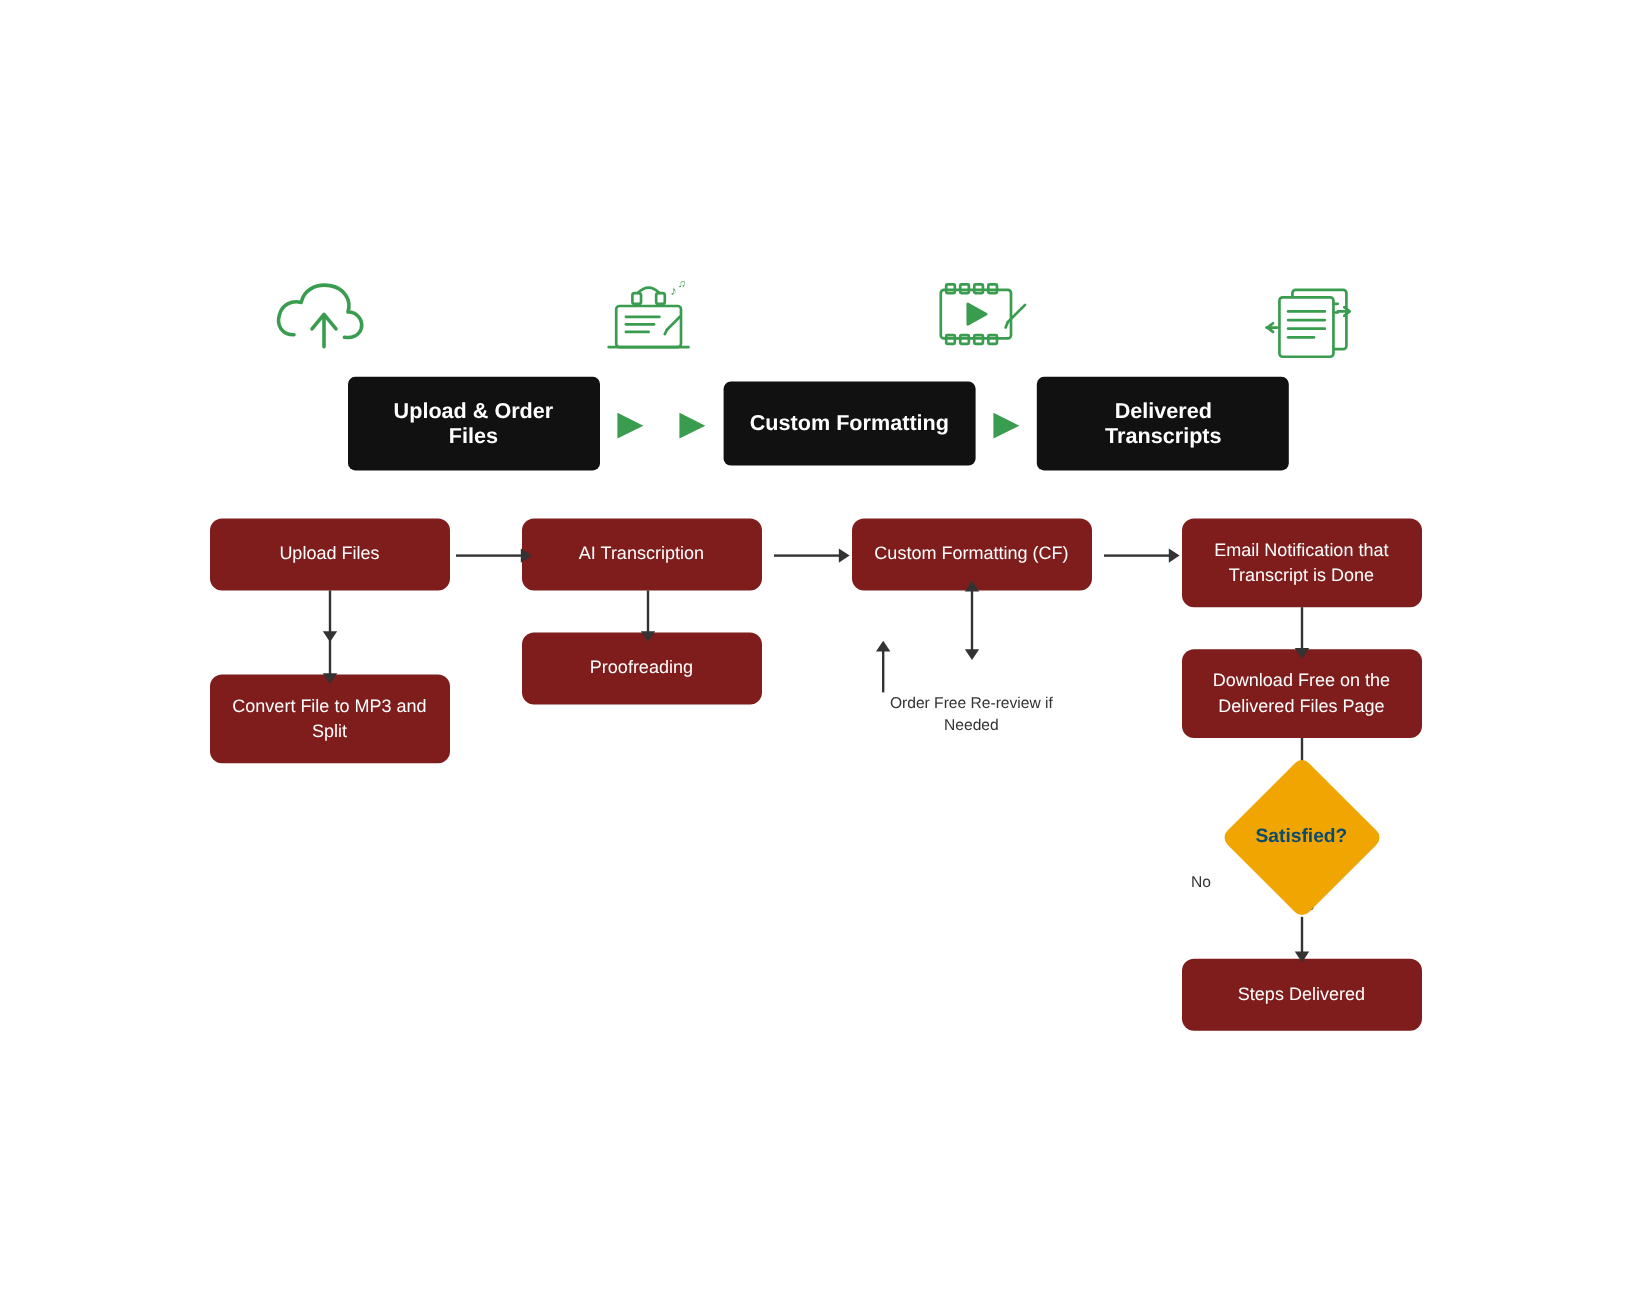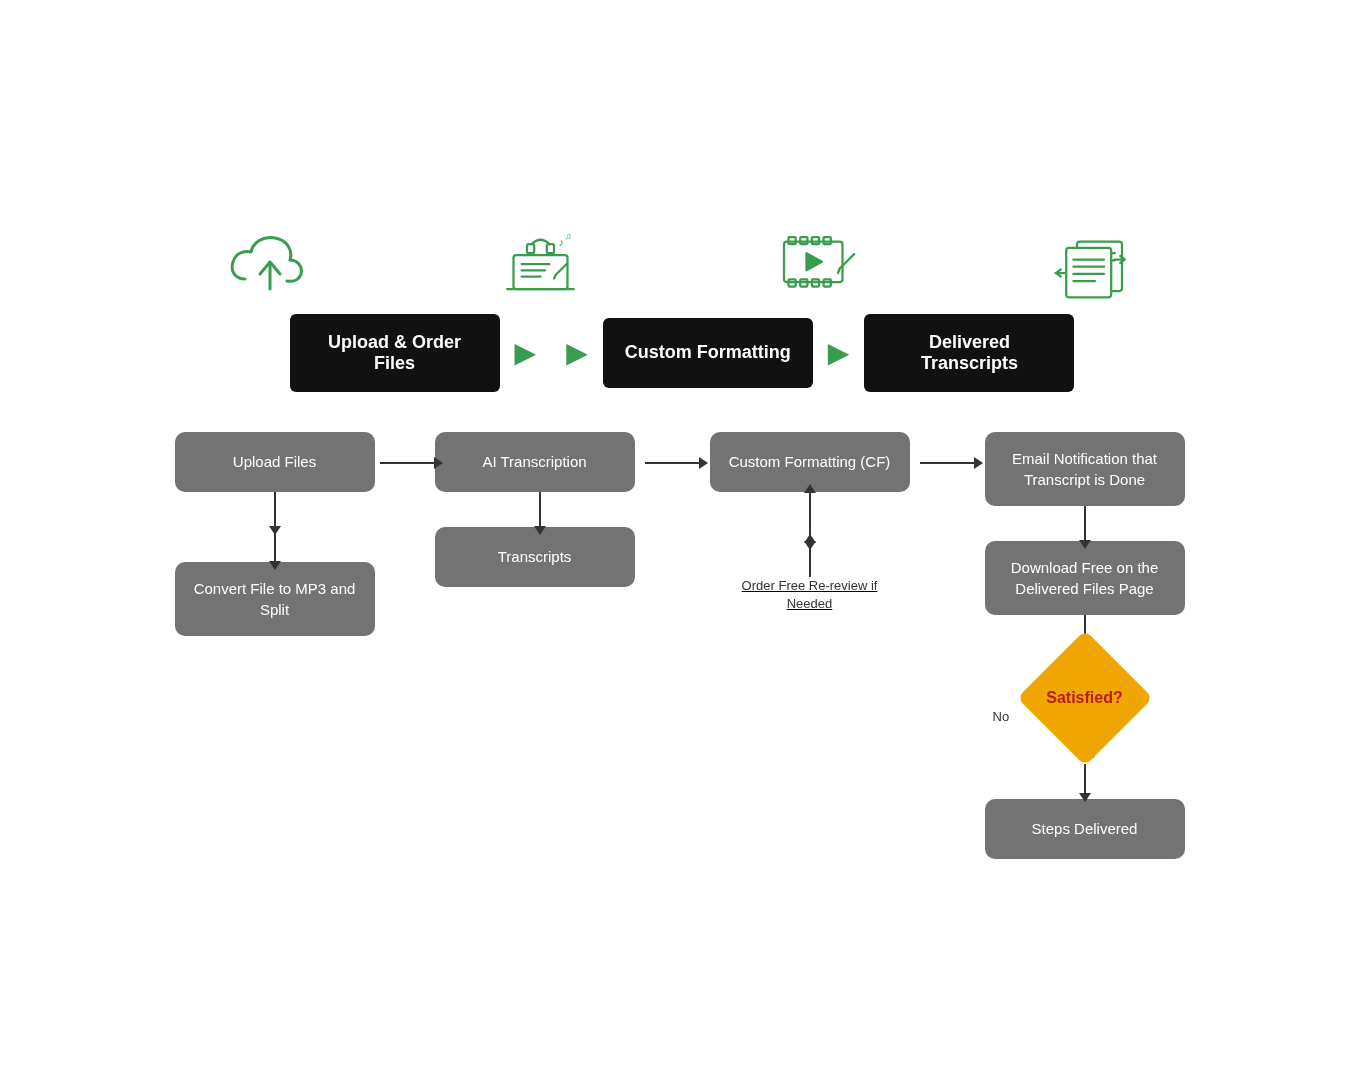--- a/index.html
+++ b/index.html
@@ -59,21 +59,21 @@
     }
     .header-arrow {
       color: #3a9c4e;
       font-size: 36px;
       margin: 0 8px;
       line-height: 1;
     }
 
     
     .green-box {
-      background: #737373;
+      background: #7f1d1d;
       color: #fff;
       text-align: center;
       padding: 16px 14px;
       border-radius: 10px;
       font-size: 15px;
       width: 200px;
       min-height: 60px;
       display: flex;
       align-items: center;
       justify-content: center;
@@ -220,21 +220,21 @@
         <div style="position:absolute;right:-8px;top:-5px;border-top:6px solid transparent;border-bottom:6px solid transparent;border-left:9px solid #333;"></div>
       </div>
     </div>
 
     <div style="display:flex;flex-direction:column;align-items:flex-start;width:210px;">
       <div class="green-box">
         <span>AI Transcription</span>
       </div>
       <div class="arrow-down" style="height:35px;"></div>
       <div class="green-box">
-        <span>Transcripts</span>
+        <span>Proofreading</span>
       </div>
     </div>
 
     <div style="display:flex;align-items:flex-start;padding-top:30px;width:55px;">
       <div style="width:55px;height:2px;background:#333;position:relative;">
         <div style="position:absolute;right:-8px;top:-5px;border-top:6px solid transparent;border-bottom:6px solid transparent;border-left:9px solid #333;"></div>
       </div>
     </div>
 
     <div style="display:flex;flex-direction:column;align-items:center;width:220px;">
@@ -242,21 +242,21 @@
         <span>Custom Formatting (CF)</span>
       </div>
 
       <div style="display:flex;flex-direction:column;align-items:center;height:50px;justify-content:center;">
         <div style="width:2px;height:50px;background:#333;position:relative;margin:0 auto;">
           <div style="position:absolute;top:-8px;left:-5px;border-left:6px solid transparent;border-right:6px solid transparent;border-bottom:9px solid #333;"></div>
           <div style="position:absolute;bottom:-8px;left:-5px;border-left:6px solid transparent;border-right:6px solid transparent;border-top:9px solid #333;"></div>
         </div>
       </div>
 
-      <div style="display:flex;flex-direction:column;align-items:center;margin-top:0;text-decoration:underline;">
+      <div style="display:flex;flex-direction:column;margin-top:0;">
         <div style="width:2px;height:35px;background:#333;position:relative;">
           <div style="position:absolute;top:-8px;left:-5px;border-left:6px solid transparent;border-right:6px solid transparent;border-bottom:9px solid #333;"></div>
         </div>
         <div style="font-size:13px;color:#333;text-align:center;width:150px;line-height:1.4;">
           <span>Order Free Re-review if Needed</span>
         </div>
       </div>
     </div>
 
     <div style="display:flex;align-items:flex-start;padding-top:30px;width:55px;">
@@ -270,25 +270,25 @@
         <span>Email Notification that Transcript is Done</span>
       </div>
       <div class="arrow-down" style="height:35px;"></div>
       <div class="green-box">
         <span>Download Free on the Delivered Files Page</span>
       </div>
       <div class="arrow-down" style="height:35px;"></div>
 
       <div style="position:relative;width:140px;height:96px;display:flex;align-items:center;justify-content:center;">
         <div style="width:96px;height:96px;background:#f0a500;transform:rotate(45deg);border-radius:8px;"></div>
-        <div style="position:absolute;font-size:16px;font-weight:bold;color:#b91c1c;text-align:center;">
+        <div style="position:absolute;font-size:16px;font-weight:bold;color:#0c4a6e;text-align:center;">
           <span>Satisfied?</span>
         </div>
 
-        <div style="position:absolute;left:-22px;bottom:22px;font-size:13px;color:#333;">
+        <div style="position:absolute;left:-22px;bottom:4px;font-size:13px;color:#333;">
           <span>No</span>
         </div>
       </div>
 
       <div style="display:flex;flex-direction:column;align-items:center;">
         <div style="font-size:13px;color:#333;margin-bottom:3px;">
           <span>Yes</span>
         </div>
         <div class="arrow-down" style="height:30px;"></div>
       </div>

